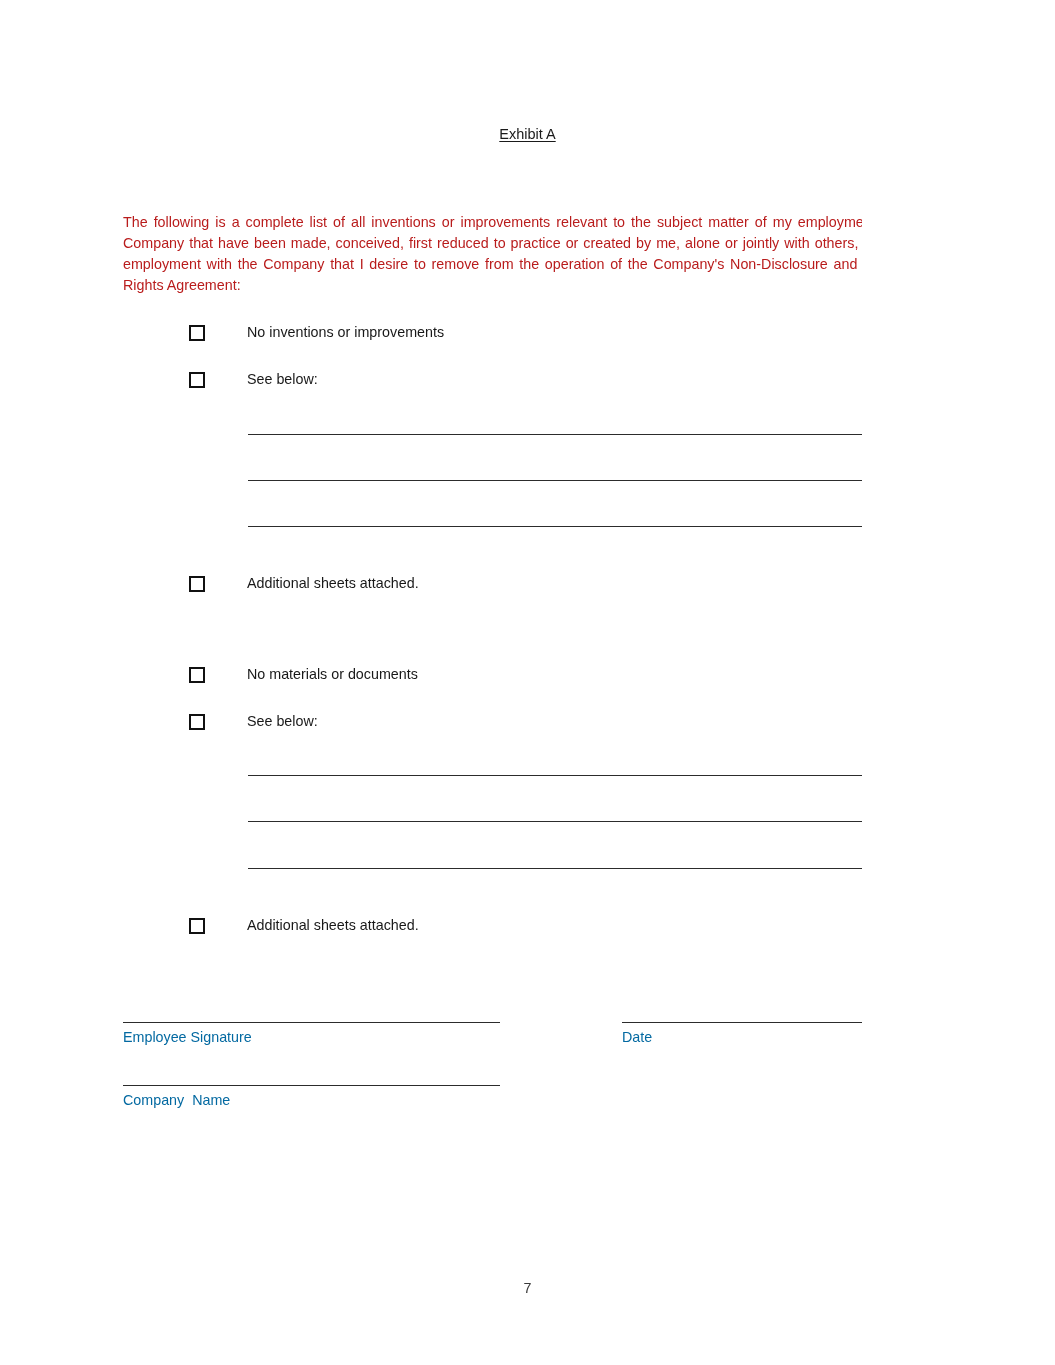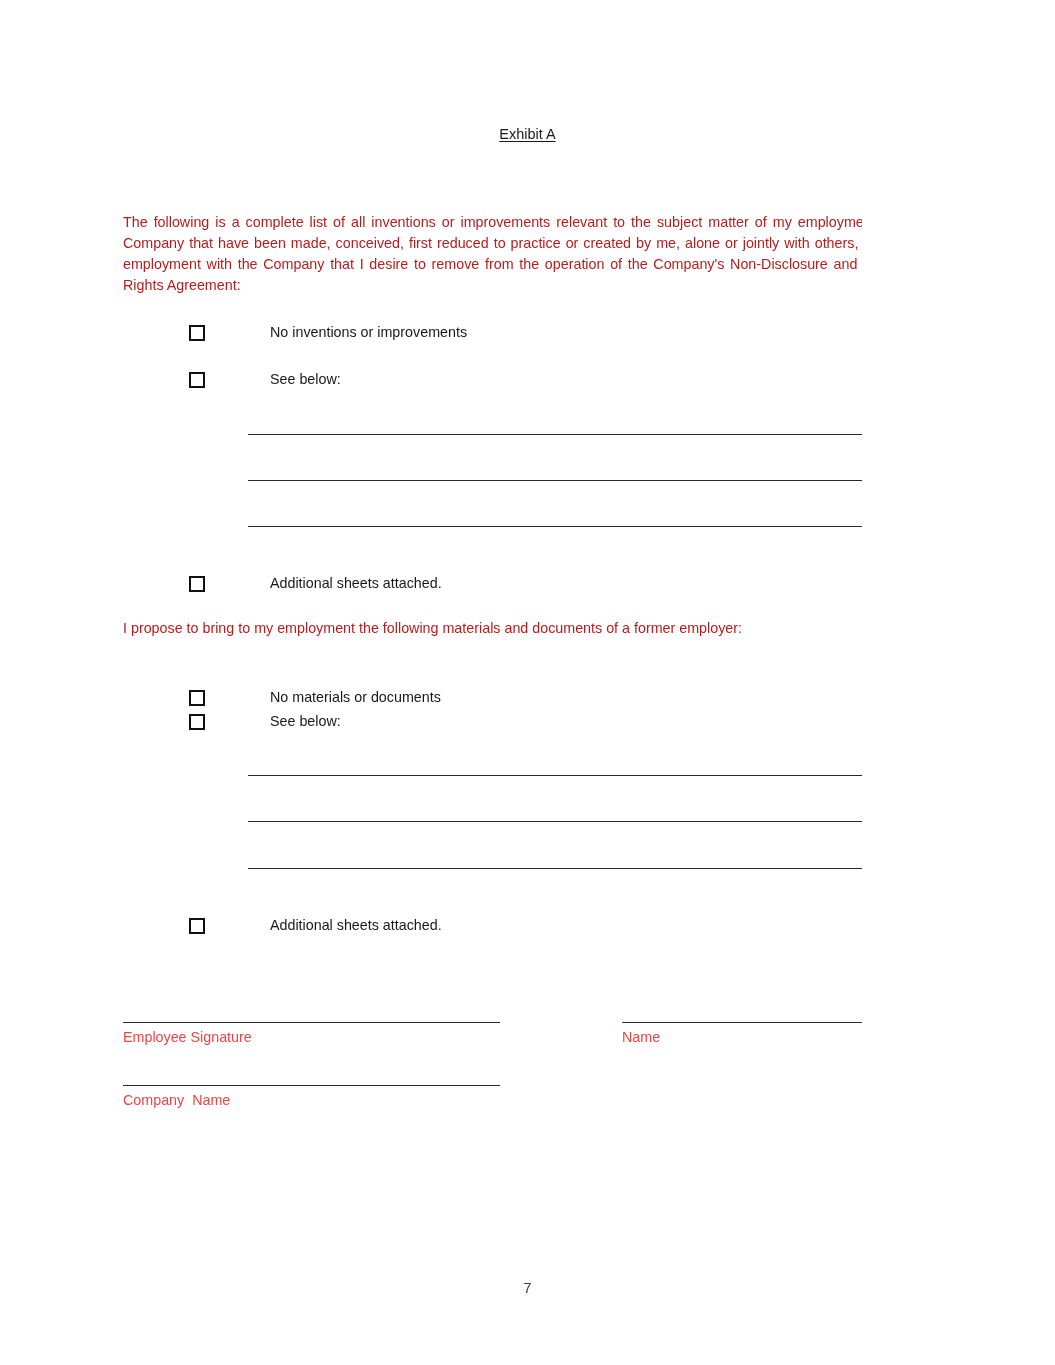--- a/index.html
+++ b/index.html
@@ -62,21 +62,21 @@
   .checkbox {
     width: 12px;
     height: 12px;
     border: 2.2px solid #111111;
     background: #ffffff;
     box-sizing: content-box;
     flex: 0 0 auto;
     margin-top: 2px;
   }
   .check-label {
-    margin-left: 65px;
+    margin-left: 42px;
     font-size: 14.3px;
     line-height: 19px;
     color: #181818;
     white-space: nowrap;
   }
 
   
   .fill-line {
     position: absolute;
     left: 248px;
@@ -88,21 +88,21 @@
   
   .sig-line {
     position: absolute;
     height: 0;
     border-top: 1.7px solid #2c2c2c;
   }
   .sig-caption {
     position: absolute;
     font-size: 14.3px;
     line-height: 18px;
-    color: #ef4444;
+    color: #0369a1;
     white-space: pre;
   }
 
   
   .page-number {
     position: absolute;
     top: 1280px;
     left: 0;
     width: 1055px;
     text-align: center;
@@ -133,23 +133,22 @@
 
   <div class="fill-line" style="top:434px;"></div>
   <div class="fill-line" style="top:480px;"></div>
   <div class="fill-line" style="top:526px;"></div>
 
   <div class="check-row" style="top:574px;">
     <span class="checkbox"></span>
     <span class="check-label">Additional sheets attached.</span>
   </div>
 
-  <div class="para" id="para-materials">I propose to bring to my employment the following materials and documents of a former employer:</div>
 
-  <div class="check-row" style="top:688px;">
+  <div class="check-row" style="top:665px;">
     <span class="checkbox"></span>
     <span class="check-label">No materials or documents</span>
   </div>
 
   <div class="check-row" style="top:712px;">
     <span class="checkbox"></span>
     <span class="check-label">See below:</span>
   </div>
 
   <div class="fill-line" style="top:775px;"></div>
@@ -158,20 +157,20 @@
 
   <div class="check-row" style="top:916px;">
     <span class="checkbox"></span>
     <span class="check-label">Additional sheets attached.</span>
   </div>
 
   <div class="sig-line" style="top:1022px; left:123px; width:377px;"></div>
   <div class="sig-caption" style="top:1028px; left:123px;">Employee Signature</div>
 
   <div class="sig-line" style="top:1022px; left:622px; width:311px;"></div>
-  <div class="sig-caption" style="top:1028px; left:622px;">Name</div>
+  <div class="sig-caption" style="top:1028px; left:622px;">Date</div>
 
   <div class="sig-line" style="top:1085px; left:123px; width:377px;"></div>
   <div class="sig-caption" style="top:1091px; left:123px;">Company  Name</div>
 
   <div class="page-number">7</div>
 
 </div>
 
 </body></html>

